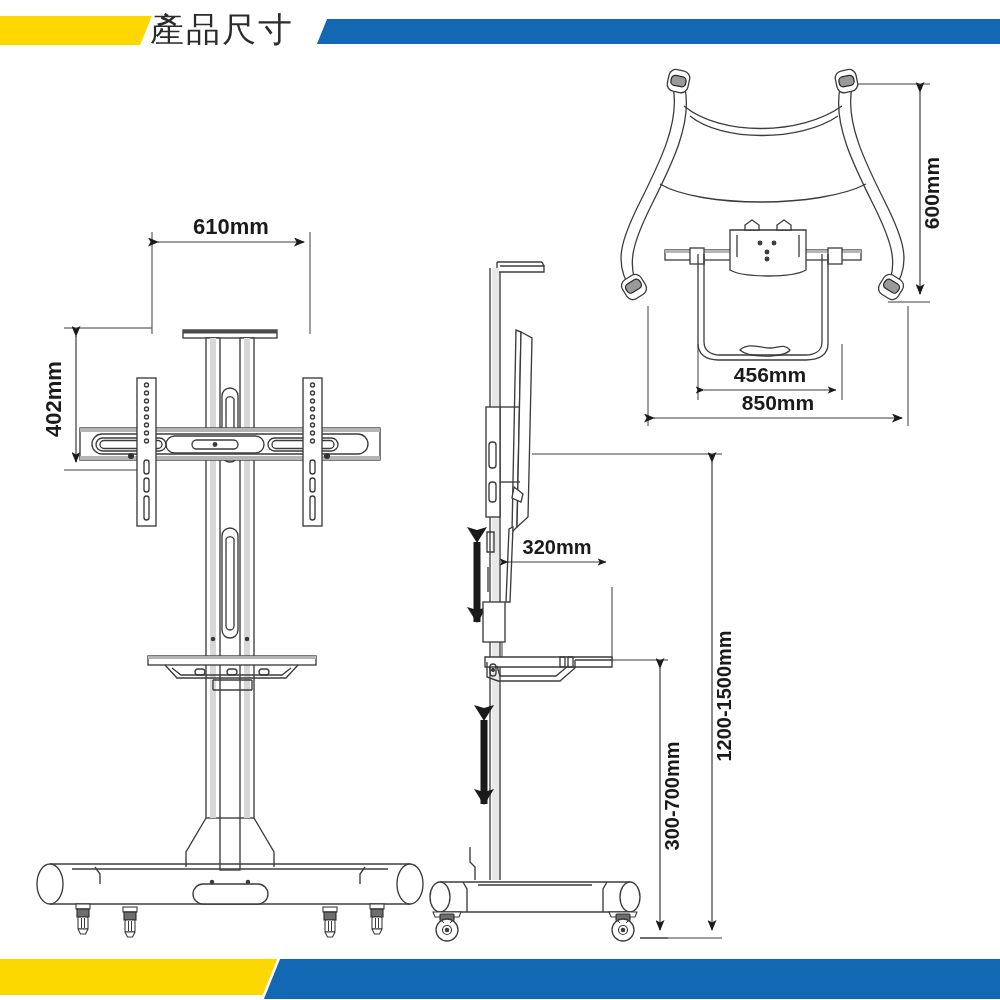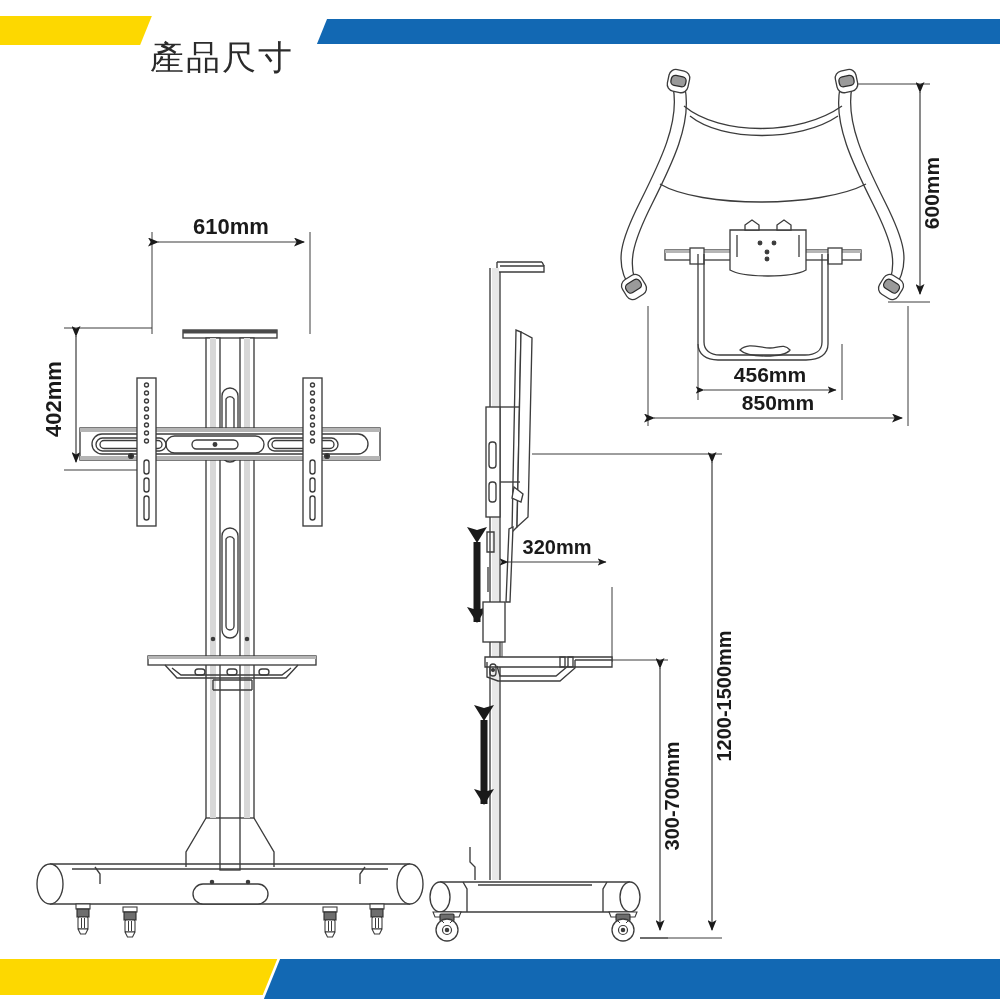--- a/index.html
+++ b/index.html
@@ -38,21 +38,20 @@
   }
   #header-title {
     position: absolute;
     left: 150px; top: 6px;
     font-size: 34px;
     line-height: 46px;
     color: #2b2b2b;
     letter-spacing: 2px;
     font-family: "DejaVu Sans", "Liberation Sans", sans-serif;
     white-space: nowrap;
-    margin-top: 28px;
   }
 
   
   #footer-band {
     position: absolute;
     left: 0; bottom: 0;
     width: 1000px; height: 60px;
   }
   .band-yellow-bot {
     position: absolute;

